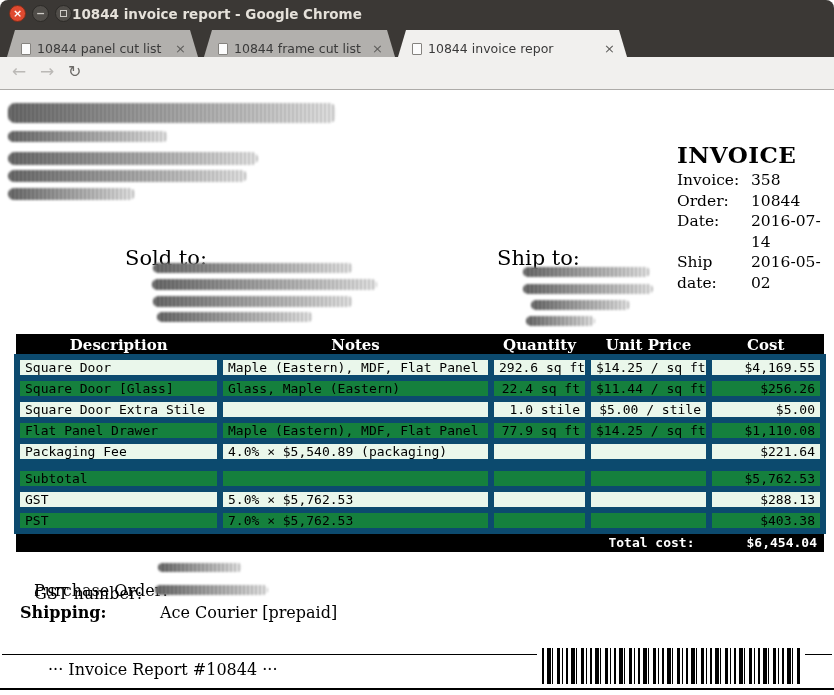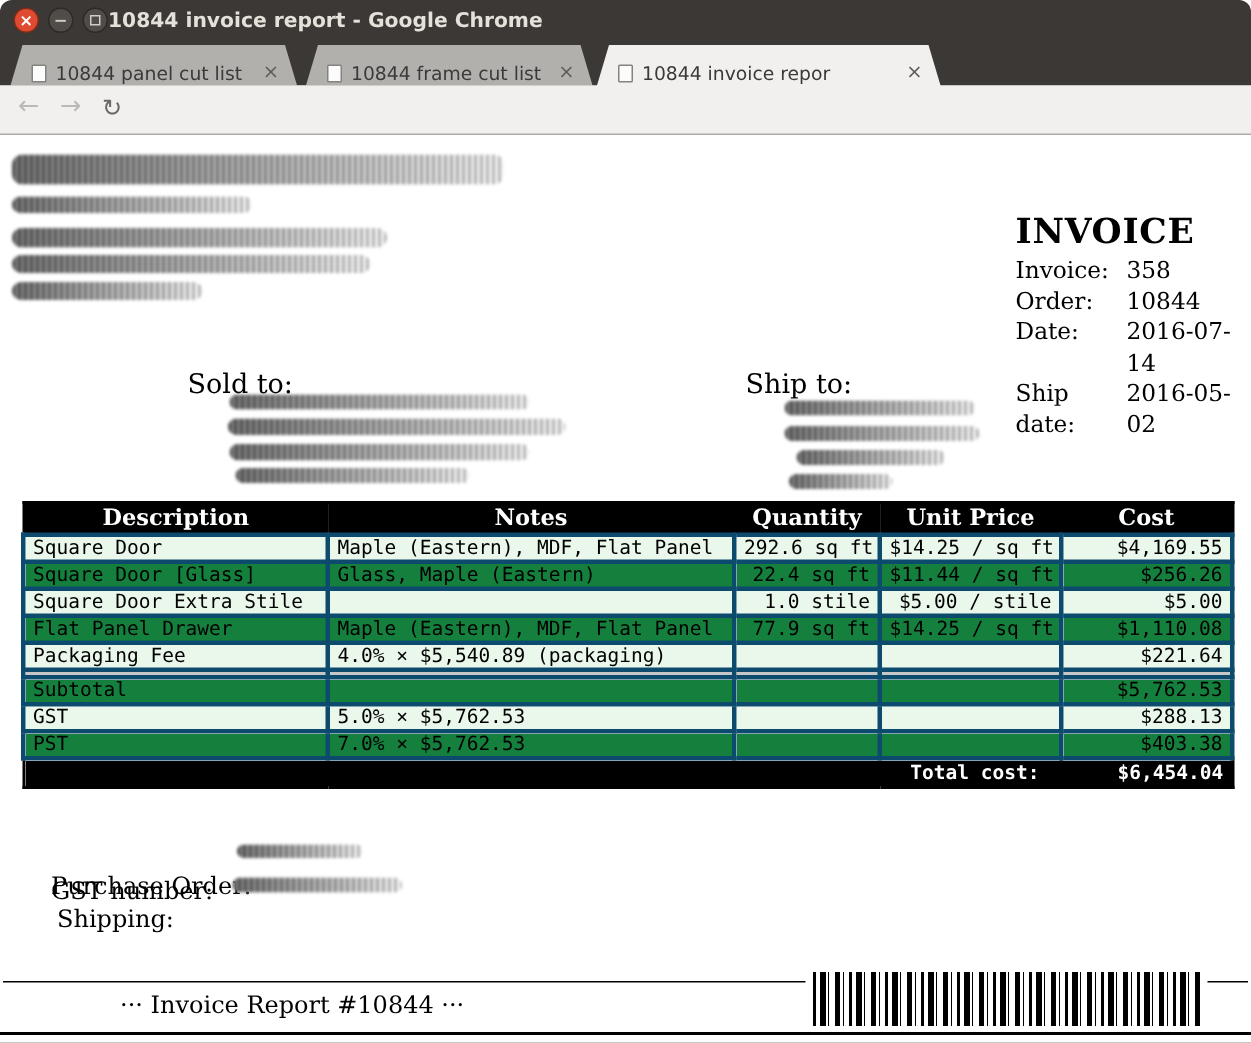--- a/index.html
+++ b/index.html
@@ -60,41 +60,41 @@
   .blur-line { position:absolute; border-radius:7px;
     background:
       repeating-linear-gradient(90deg, rgba(30,30,30,.30) 0 2px, rgba(250,250,250,.15) 2px 4px),
       linear-gradient(90deg, #636363, #9e9e9e 40%, #cfcfcf 75%, #f5f5f5 98%);
     filter: blur(1px); }
 
   .inv-head { position:absolute; left:677px; top:11px; width:152px;margin-top:40px; }
   .inv-title { font-size:23px; font-weight:bold; letter-spacing:.5px; }
   .inv-grid { display:grid; grid-template-columns:74px auto; font-size:15.5px; line-height:20.5px; margin-top:2px; }
 
-  .addr-label { position:absolute; font-size:18px; }
+  .addr-label { position:absolute; font-size:21px; }
 
   .inv-table { position:absolute; left:14px; top:244px; width:806px;
                border-collapse:collapse; table-layout:fixed;
                font-family:"DejaVu Sans Mono","Liberation Mono",monospace; font-size:13px;
                border:2px solid #000; }
   .inv-table th { background:#000; color:#fff; font-family:"DejaVu Serif","Liberation Serif",serif;
                   font-size:15px; font-weight:bold; height:21px; border:1px solid #000; }
-  .inv-table td { border:3px solid #0c4a6e; height:18px; padding:0 5px; overflow:hidden; white-space:nowrap; }
+  .inv-table td { border:6px solid #0c4a6e; height:18px; padding:0 5px; overflow:hidden; white-space:nowrap; }
   .num { text-align:right; }
   tr.g { background:#eaf7eb; }
   tr.l { background:#15803d; }
   tr.sep td { height:5px; background:#c6c6c6; padding:0; }
   tr.total td { background:#000; color:#fff; font-weight:bold; height:20px; border:1px solid #000; }
   .total-label { text-align:right; padding-right:14px !important; }
 
   .detail-label { position:absolute; font-size:16px; }
   .detail-value { position:absolute; font-size:16px; }
 
   .rule-top { position:absolute; left:2px; top:564px; width:830px; height:1px; background:#000; z-index:1; }
-  .footer-text { position:absolute; left:48px; top:570px; font-size:16px; z-index:1;margin-left:32px; }
+  .footer-text { position:absolute; left:48px; top:570px; font-size:16px; z-index:1; }
   .barcode { position:absolute; left:537px; top:557px; width:268px; height:38px; background:#fff; z-index:2; }
   .bars { position:absolute; left:5px; right:5px; top:1px; bottom:1px;
     background:repeating-linear-gradient(90deg,
       #000 0 2px, #fff 2px 5px, #000 5px 9px, #fff 9px 10px,
       #000 10px 11px, #fff 11px 15px, #000 15px 18px, #fff 18px 20px,
       #000 20px 21px, #fff 21px 24px); }
   .rule-bottom { position:absolute; left:0; top:598px; width:834px; height:2px; background:#000; }
 </style>
 </head>
 <body>
@@ -265,21 +265,22 @@
         <td colspan="4" class="total-label">Total cost:</td>
         <td class="num">$6,454.04</td>
       </tr>
     </tbody>
       </table>
 
     <div class="detail-label" style="left:34px; top:494px;">GST number:</div>
     <div class="blur-line" style="left:158px; top:473px; width:84px; height:9px;"></div>
     <div class="detail-label" style="left:34px; top:491px;">Purchase Order:</div>
     <div class="blur-line" style="left:155px; top:495px; width:113px; height:10px;"></div>
-    <div class="detail-label" style="left:38px; top:513px;">Shipping:</div>
+    <div class="detail-label" style="left:20px; top:513px;font-weight:bold;">Shipping:</div>
+    <div class="detail-value" style="left:160px; top:513px;">Ace Courier [prepaid]</div>
 
     <div class="rule-top"></div>
     <div class="footer-text">··· Invoice Report #10844 ···</div>
     <div class="barcode">
       <div class="bars"></div>
     </div>
     <div class="rule-bottom"></div>
 
   </div>
 </div>

